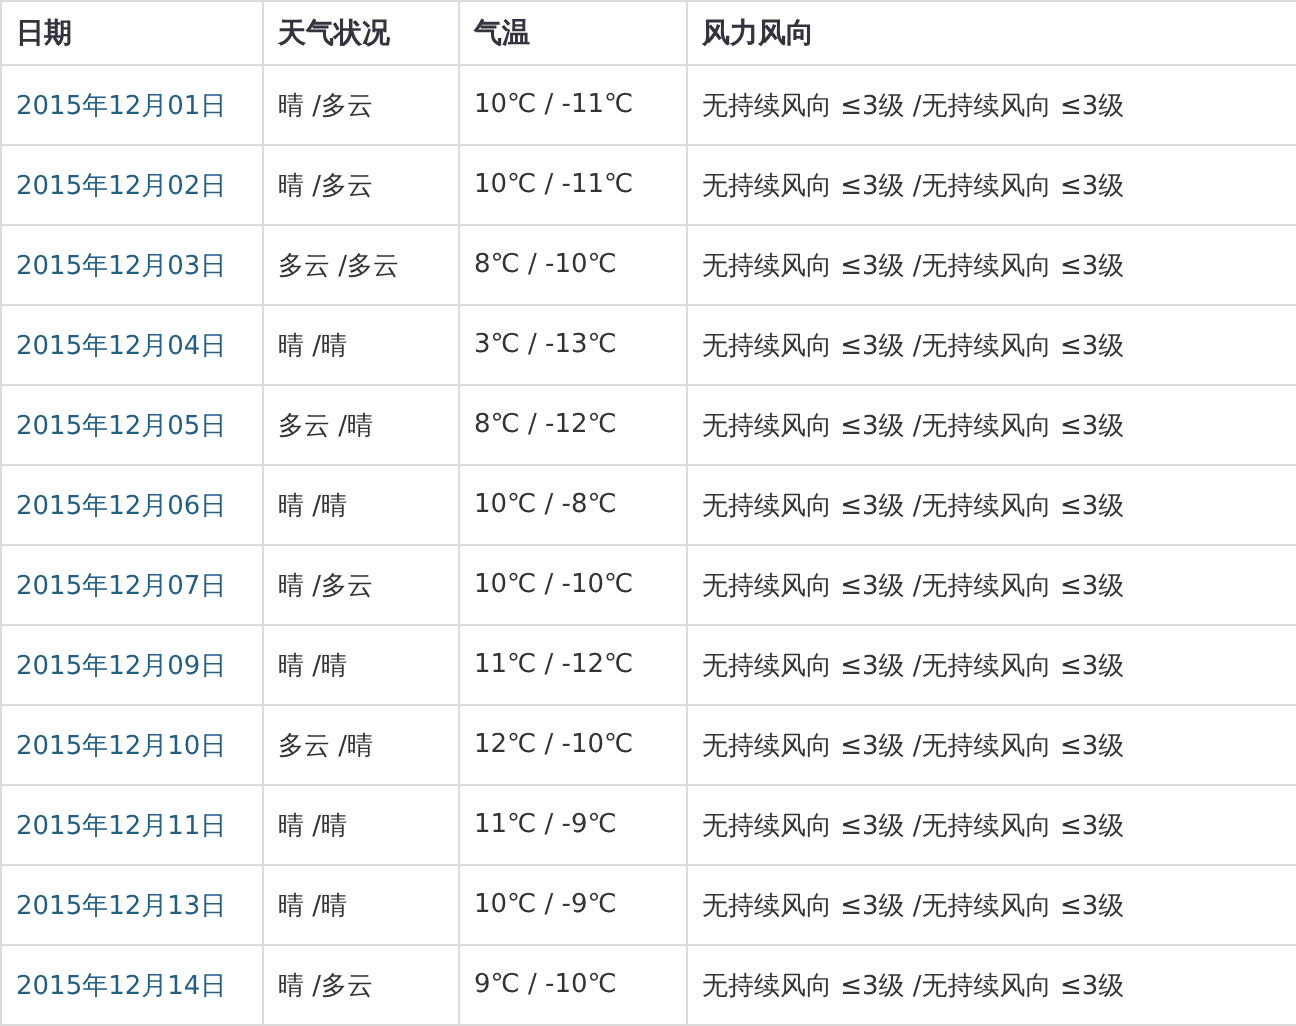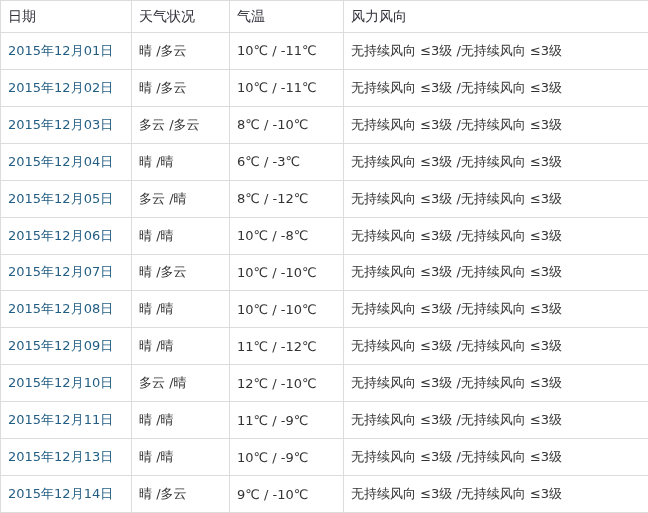--- a/index.html
+++ b/index.html
@@ -33,21 +33,21 @@
     padding: 0 4px 0 7px;
     vertical-align: middle;
     text-align: left;
     white-space: nowrap;
     overflow: hidden;
     font-size: 13px;
     color: var(--cell-text);
   }
   .weather-table th {
     font-size: 14px;
-    font-weight: normal;
+    font-weight: bold;
     color: var(--header-text);
     background: var(--bg);
   }
   .weather-table td.date-cell {
     color: var(--date-link);
     cursor: pointer;
   }
 </style>
 </head>
 <body>
@@ -85,21 +85,21 @@
   <tr>
     <td class="date-cell">2015年12月03日</td>
     <td class="weather-cell">多云 /多云</td>
     <td class="temp-cell">8℃ / -10℃</td>
     <td class="wind-cell">无持续风向 ≤3级 /无持续风向 ≤3级</td>
   </tr>
 
   <tr>
     <td class="date-cell">2015年12月04日</td>
     <td class="weather-cell">晴 /晴</td>
-    <td class="temp-cell">6℃ / -3℃</td>
+    <td class="temp-cell">3℃ / -13℃</td>
     <td class="wind-cell">无持续风向 ≤3级 /无持续风向 ≤3级</td>
   </tr>
 
   <tr>
     <td class="date-cell">2015年12月05日</td>
     <td class="weather-cell">多云 /晴</td>
     <td class="temp-cell">8℃ / -12℃</td>
     <td class="wind-cell">无持续风向 ≤3级 /无持续风向 ≤3级</td>
   </tr>
 
@@ -110,26 +110,20 @@
     <td class="wind-cell">无持续风向 ≤3级 /无持续风向 ≤3级</td>
   </tr>
 
   <tr>
     <td class="date-cell">2015年12月07日</td>
     <td class="weather-cell">晴 /多云</td>
     <td class="temp-cell">10℃ / -10℃</td>
     <td class="wind-cell">无持续风向 ≤3级 /无持续风向 ≤3级</td>
   </tr>
 
-  <tr>
-    <td class="date-cell">2015年12月08日</td>
-    <td class="weather-cell">晴 /晴</td>
-    <td class="temp-cell">10℃ / -10℃</td>
-    <td class="wind-cell">无持续风向 ≤3级 /无持续风向 ≤3级</td>
-  </tr>
 
   <tr>
     <td class="date-cell">2015年12月09日</td>
     <td class="weather-cell">晴 /晴</td>
     <td class="temp-cell">11℃ / -12℃</td>
     <td class="wind-cell">无持续风向 ≤3级 /无持续风向 ≤3级</td>
   </tr>
 
   <tr>
     <td class="date-cell">2015年12月10日</td>

